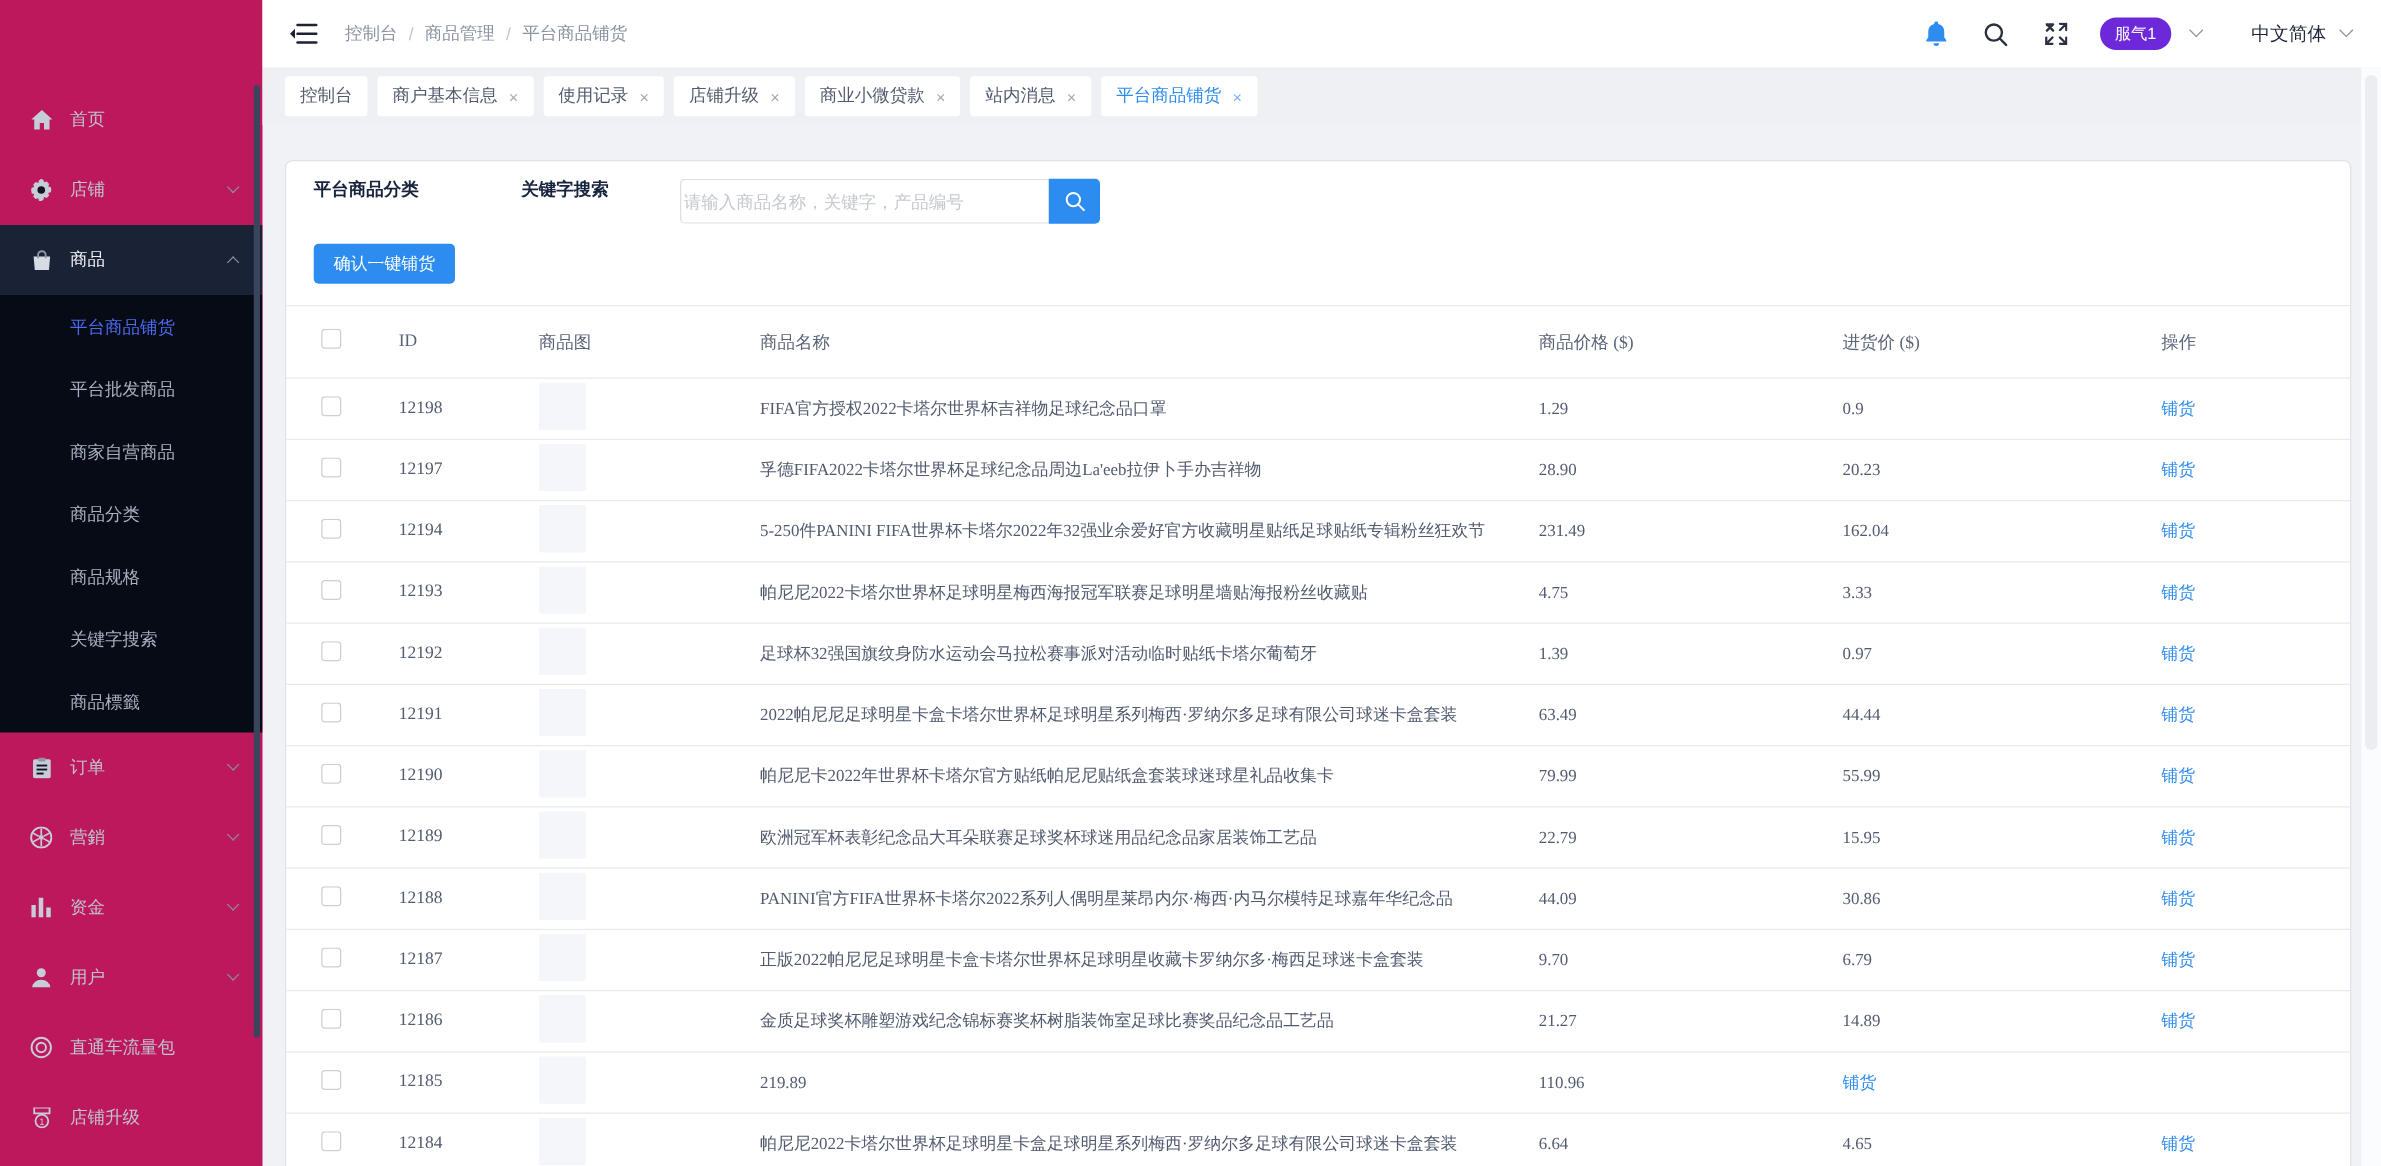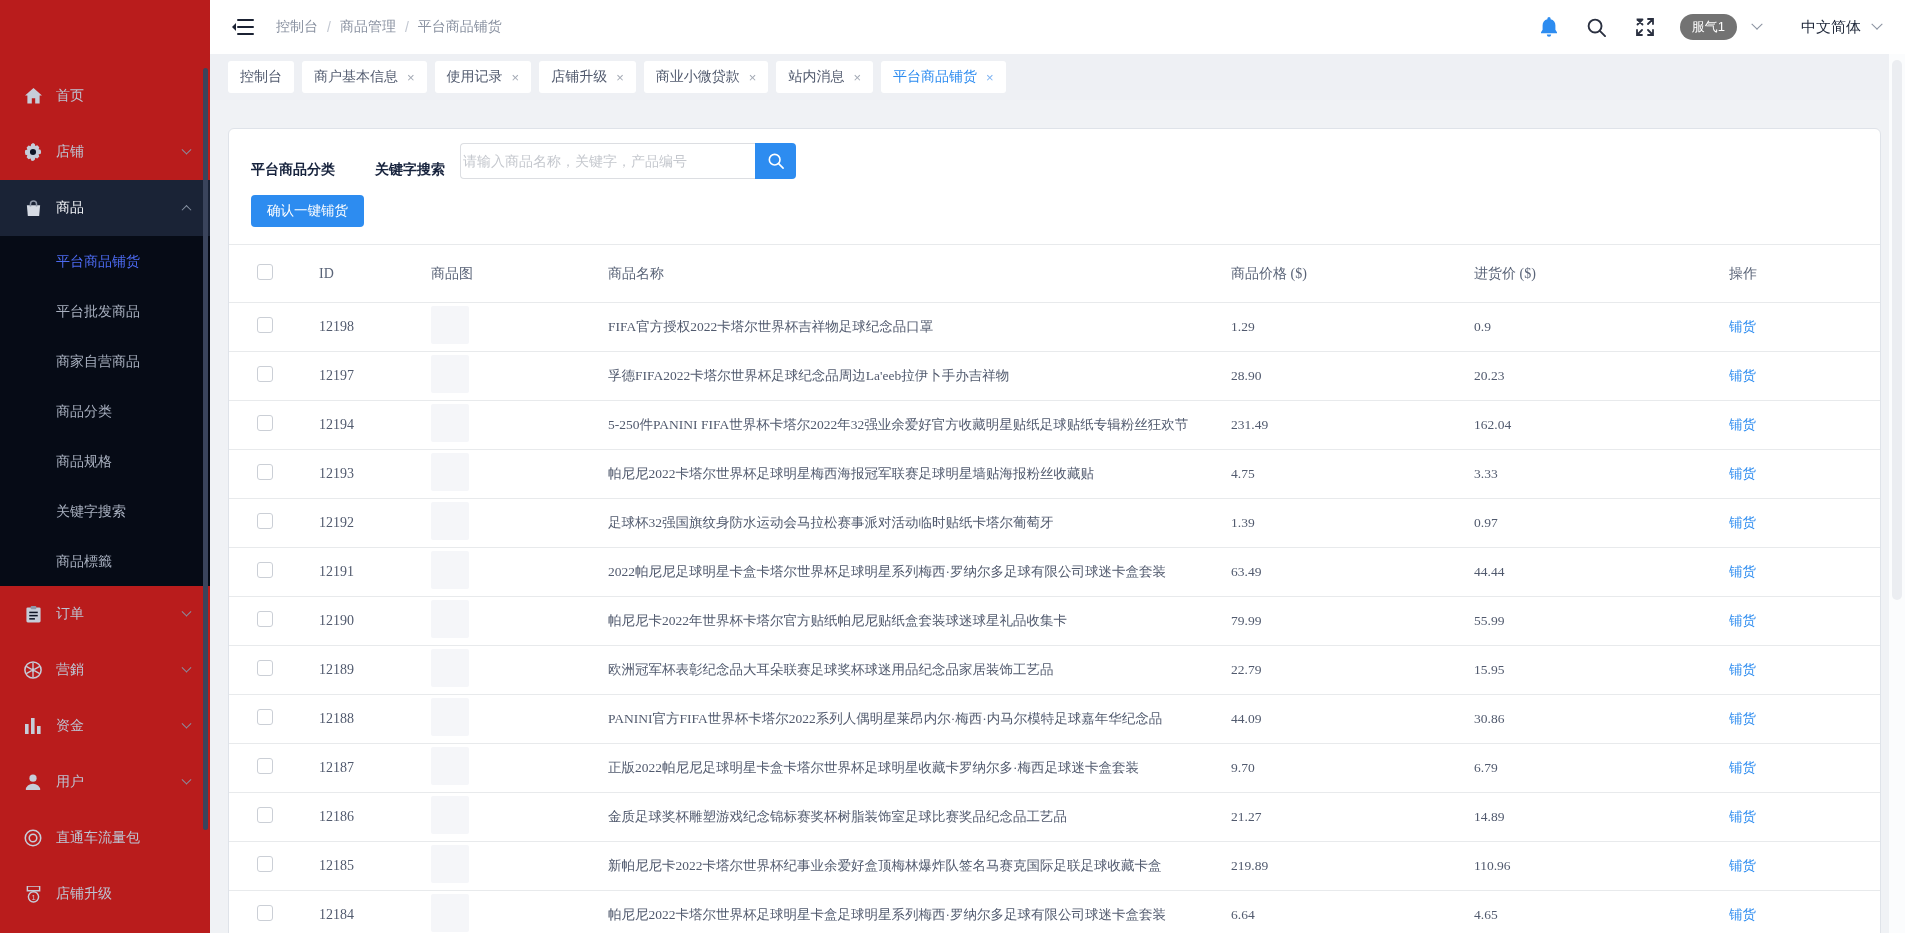--- a/index.html
+++ b/index.html
@@ -1,20 +1,20 @@
 <!DOCTYPE html>
 <html><head>
 <meta charset="utf-8">
 <style>
   * { box-sizing: border-box; margin: 0; padding: 0; }
   html,body { width:1905px; height:933px; overflow:hidden; font-family:"Liberation Sans","DejaVu Sans",sans-serif; background:#f0f2f5; }
   .app { display:flex; width:1905px; height:933px; }
 
   
-  .sidebar { position:relative; width:210px; height:933px; flex-shrink:0; background:#b91c1c; padding-top:68px; overflow:hidden; }
+  .sidebar { position:relative; width:210px; height:933px; flex-shrink:0; background:#be185d; padding-top:68px; overflow:hidden; }
   .nav-item { height:56px; display:flex; align-items:center; padding:0 20px 0 24px; color:#bdc4d2; font-size:14px; cursor:pointer; }
   .nav-item .nicon { width:18px; height:18px; margin-right:14px; flex-shrink:0; display:flex; align-items:center; justify-content:center; }
   .nav-item.active-parent { background:#1a2336; color:#f2f4f8; }
   .nav-label { white-space:nowrap; }
   .chev { width:7px; height:7px; border-right:1.4px solid #8792a3; border-bottom:1.4px solid #8792a3; margin-left:auto; }
   .chev.down { transform:rotate(45deg) translate(-2px,-2px); }
   .chev.up { transform:rotate(-135deg) translate(-1px,-1px); }
   .submenu { background:#060b16; }
   .submenu-item { height:50px; line-height:50px; padding-left:56px; font-size:14px; color:#a9b1c0; cursor:pointer; white-space:nowrap; }
   .submenu-item.active { color:#4c6af0; }
@@ -28,38 +28,38 @@
   .burger { width:22px; height:17px; position:relative; cursor:pointer; margin-right:22px; }
   .burger i { position:absolute; left:5px; right:0; height:2.4px; background:#1b2233; border-radius:1px; }
   .burger i:nth-child(1){ top:0; } .burger i:nth-child(2){ top:7px; } .burger i:nth-child(3){ top:14px; }
   .burger .tri { position:absolute; left:0; top:4.5px; width:0; height:0; border-top:4px solid transparent; border-bottom:4px solid transparent; border-right:4.5px solid #1b2233; }
   .breadcrumb { display:flex; align-items:center; font-size:14px; color:#8b93a2; }
   .breadcrumb .sep { margin:0 9px; color:#c2c7d1; }
   .breadcrumb .crumb { cursor:pointer; }
   .topbar-right { margin-left:auto; display:flex; align-items:center; }
   .tb-icon { width:22px; height:22px; display:flex; align-items:center; justify-content:center; cursor:pointer; }
   .tb-gap { margin-left:26px; }
-  .user-badge { margin-left:24px; background:#737373; color:#fff; font-size:13px; height:26px; padding:0 12px; border-radius:13px; display:flex; align-items:center; cursor:pointer; }
+  .user-badge { margin-left:24px; background:#6d28d9; color:#fff; font-size:13px; height:26px; padding:0 12px; border-radius:13px; display:flex; align-items:center; cursor:pointer; }
   .hdr-chev { width:8px; height:8px; border-right:1.5px solid #8a92a0; border-bottom:1.5px solid #8a92a0; transform:rotate(45deg) translate(-2px,-2px); margin-left:16px; cursor:pointer; }
   .lang { margin-left:40px; font-size:15px; color:#1d2638; display:flex; align-items:center; cursor:pointer; }
   .lang .hdr-chev { margin-left:12px; }
 
   
   .tabsbar { height:46px; background:#eef0f4; display:flex; align-items:center; padding-left:18px; flex-shrink:0; }
   .tab { height:32px; background:#fff; border-radius:3px; display:flex; align-items:center; padding:0 12px; margin-right:8px; font-size:14px; color:#515a6e; cursor:pointer; }
   .tab .close { margin-left:9px; font-size:13px; color:#a3a9b4; line-height:1; }
   .tab.active { color:#2d8cf0; }
   .tab.active .close { color:#7eb3f2; }
 
   
   .content { flex:1; padding:28px 24px 0 18px; overflow:hidden; }
   .card { width:1653px; height:840px; background:#fff; border:1px solid #dfe3e9; border-radius:6px; overflow:hidden; }
 
   .filter-section { padding:14px 22px 17px 22px; }
-  .filter-row { display:flex; align-items:flex-end; }
+  .filter-row { display:flex; align-items:flex-start;gap:42px; }
   .f-label { font-size:14px; font-weight:bold; color:#17233d; margin-right:15px; white-space:nowrap; }
   .select { width:342px; height:36px; border:1px solid #dcdee2; border-radius:4px; display:flex; align-items:center; padding:0 30px 0 12px; position:relative; background:#fff; cursor:pointer; }
   .placeholder-text { color:#c5c8ce; font-size:14px; }
   .select .chev-sel { position:absolute; right:13px; top:13px; width:7px; height:7px; border-right:1.4px solid #b7bcc6; border-bottom:1.4px solid #b7bcc6; transform:rotate(45deg); }
   .f-label.second { margin-left:25px; }
   .input-group { display:flex; }
   .text-input { width:295px; height:36px; border:1px solid #dcdee2; border-right:none; border-radius:4px 0 0 4px; padding:0 2px; font-size:14px; color:#515a6e; outline:none; font-family:inherit; }
   .text-input::placeholder { color:#c5c8ce; }
   .search-btn { width:41px; height:36px; background:#2d8cf0; border:none; border-radius:0 4px 4px 0; display:flex; align-items:center; justify-content:center; cursor:pointer; }
   .bulk-btn { margin-top:16px; height:32px; padding:0 16px; background:#2d8cf0; color:#fff; border:none; border-radius:4px; font-size:13.5px; cursor:pointer; font-family:inherit; }
@@ -451,21 +451,20 @@
                 <div class="cell">金质足球奖杯雕塑游戏纪念锦标赛奖杯树脂装饰室足球比赛奖品纪念品工艺品</div>
                 <div class="cell">21.27</div>
                 <div class="cell">14.89</div>
                 <div class="cell"><span class="action-link">铺货</span></div>
               </div>
 
               <div class="trow body">
                 <div class="cell c-check"><span class="checkbox"></span></div>
                 <div class="cell c-id">12185</div>
                 <div class="cell"><span class="img-ph" style="display:inline-block"></span></div>
-                <div class="cell">新帕尼尼卡2022卡塔尔世界杯纪事业余爱好盒顶梅林爆炸队签名马赛克国际足联足球收藏卡盒</div>
                 <div class="cell">219.89</div>
                 <div class="cell">110.96</div>
                 <div class="cell"><span class="action-link">铺货</span></div>
               </div>
 
               <div class="trow body">
                 <div class="cell c-check"><span class="checkbox"></span></div>
                 <div class="cell c-id">12184</div>
                 <div class="cell"><span class="img-ph" style="display:inline-block"></span></div>
                 <div class="cell">帕尼尼2022卡塔尔世界杯足球明星卡盒足球明星系列梅西·罗纳尔多足球有限公司球迷卡盒套装</div>

